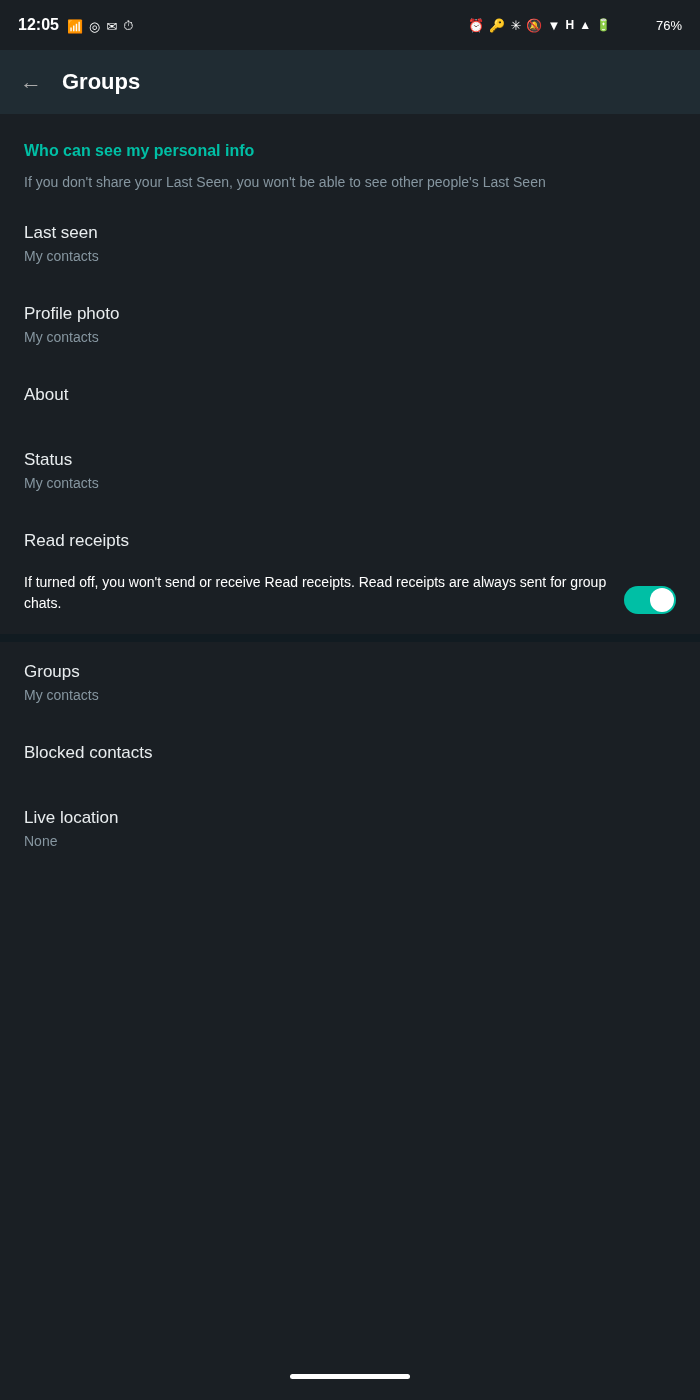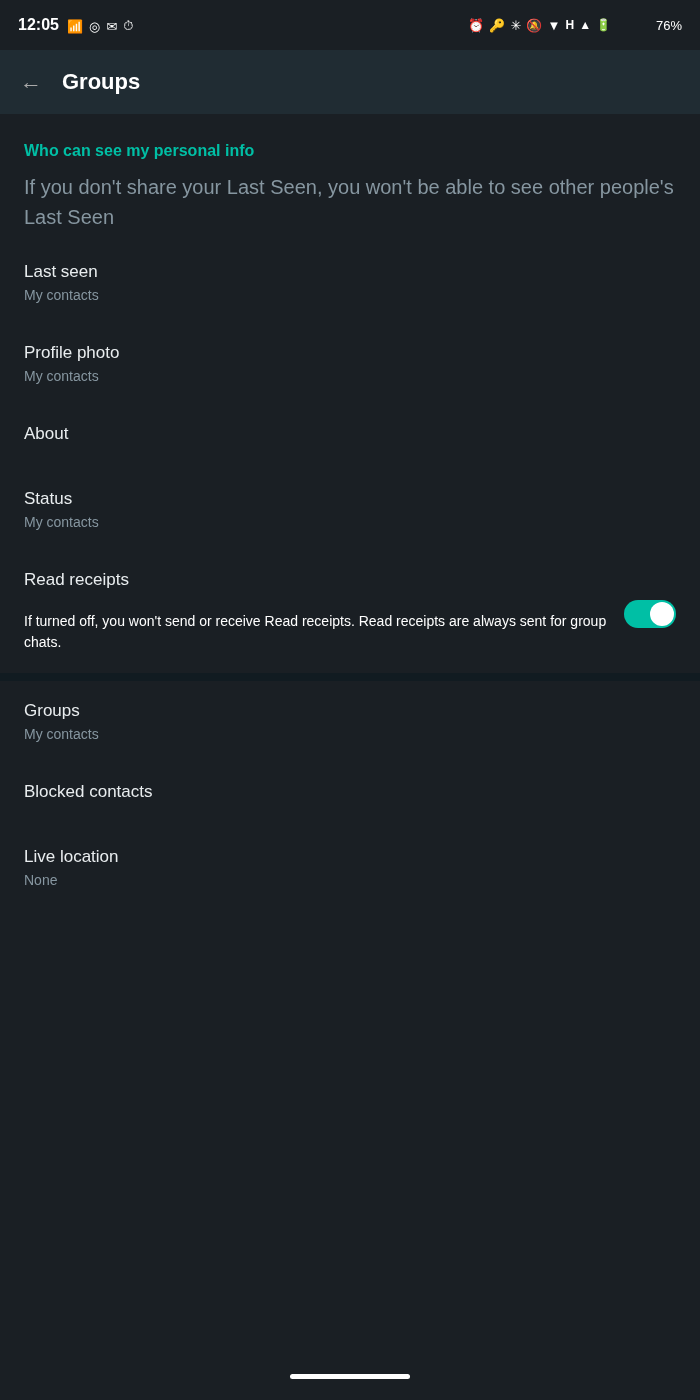--- a/index.html
+++ b/index.html
@@ -85,21 +85,21 @@
     }
 
     .section-title {
       font-size: 16px;
       font-weight: 600;
       color: #00bfa5;
       margin-bottom: 12px;
     }
 
     .section-description {
-      font-size: 20px;
+      font-size: 14px;
       color: #8696a0;
       line-height: 1.5;
     }
 
     .thick-divider {
       height: 8px;
       background-color: #111b21;
       margin: 0;
     }
 
@@ -152,21 +152,21 @@
       top: 2px;
       right: 2px;
       transition: all 0.2s;
     }
 
     .read-receipts-item {
       padding: 20px 24px;
       cursor: pointer;
       display: flex;
       justify-content: space-between;
-      align-items: center;
+      align-items: flex-end;
     }
 
     .read-receipts-description {
       font-size: 14px;
       color: #ffffff;
       line-height: 1.5;
       margin-top: 21px;
     }
 
     

